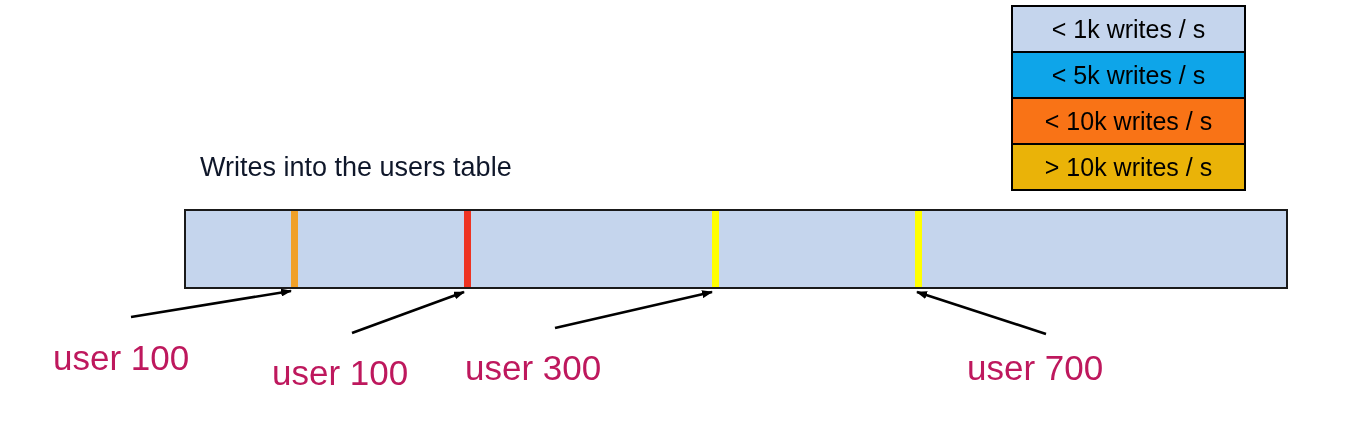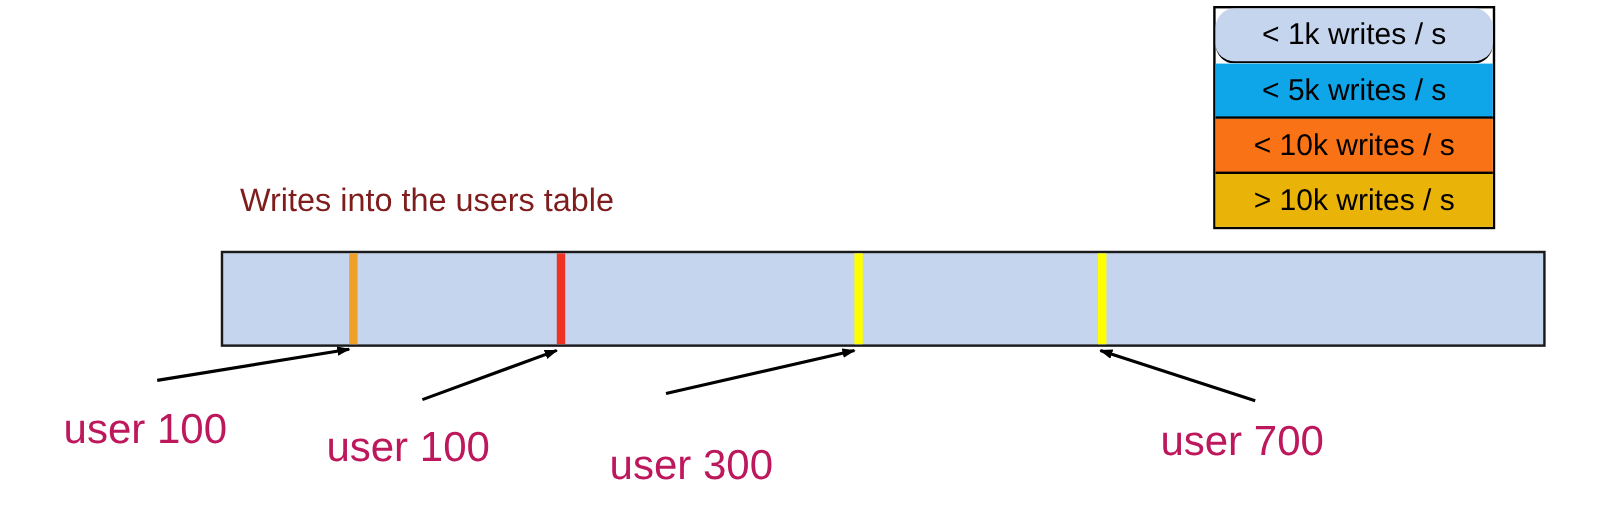--- a/index.html
+++ b/index.html
@@ -48,21 +48,21 @@
     white-space: nowrap;
     letter-spacing: 0px;
   }
 
   
   .caption {
     position: absolute;
     left: 200px;
     top: 152px;
     font-size: 27px;
-    color: #7f1d1d;
+    color: #0f172a;
     white-space: nowrap;
   }
 
   
   .bar {
     position: absolute;
     left: 184px;
     top: 209px;
     width: 1104px;
     height: 80px;
@@ -95,21 +95,21 @@
     white-space: nowrap;
     text-align: center;
   }
 </style>
 </head>
 <body>
 
 <div id="stage">
 
   <div class="legend" id="legend" style="border-color: rgb(0, 0, 0);">
-      <div class="legend-row" style="background: rgb(197, 213, 237); border-bottom-color: rgb(0, 0, 0); border-radius: 16px;">
+      <div class="legend-row" style="background: rgb(197, 213, 237); border-bottom-color: rgb(0, 0, 0);">
         <span class="legend-label">&lt; 1k writes / s</span>
       </div>
       <div class="legend-row" style="background: #0ea5e9; border-bottom-color: rgb(0, 0, 0);">
         <span class="legend-label">&lt; 5k writes / s</span>
       </div>
       <div class="legend-row" style="background: #f97316; border-bottom-color: rgb(0, 0, 0);">
         <span class="legend-label">&lt; 10k writes / s</span>
       </div>
       <div class="legend-row" style="background: #eab308; border-bottom-color: rgb(0, 0, 0);">
         <span class="legend-label">&gt; 10k writes / s</span>
@@ -135,17 +135,17 @@
         <line x1="131" y1="317" x2="291" y2="291" stroke="#000000" stroke-width="2.6" marker-end="url(#arrowhead)"></line>
         <line x1="352" y1="333" x2="464" y2="292" stroke="#000000" stroke-width="2.6" marker-end="url(#arrowhead)"></line>
         <line x1="555" y1="328" x2="712" y2="292" stroke="#000000" stroke-width="2.6" marker-end="url(#arrowhead)"></line>
         <line x1="1046" y1="334" x2="917" y2="292" stroke="#000000" stroke-width="2.6" marker-end="url(#arrowhead)"></line>
       </g>
   </svg>
 
   <div id="user-labels">
       <div class="user-label" style="left: 53px; top: 338px;">user 100</div>
       <div class="user-label" style="left: 272px; top: 353px;">user 100</div>
-      <div class="user-label" style="left: 508px; top: 348px; margin-top: 20px;">user 300</div>
+      <div class="user-label" style="left: 465px; top: 348px;">user 300</div>
       <div class="user-label" style="left: 967px; top: 348px;">user 700</div>
     </div>
 
 </div>
 
 </body></html>

